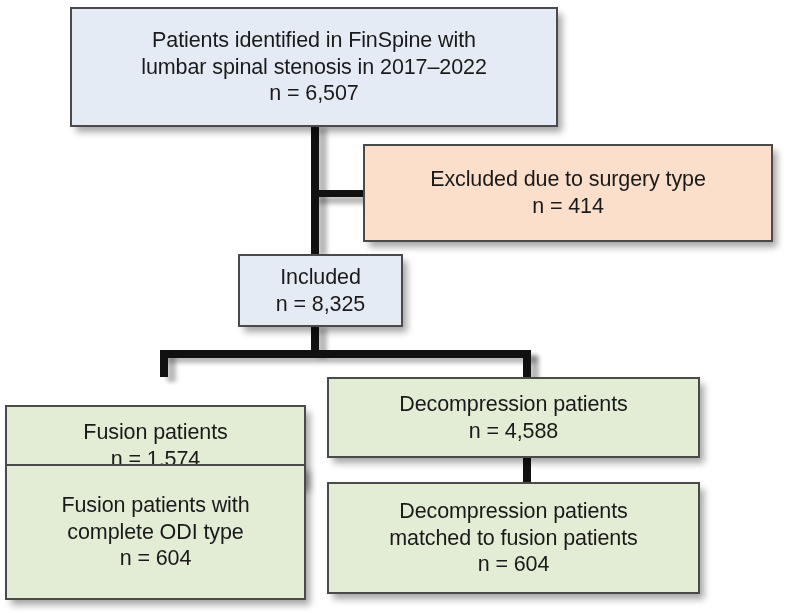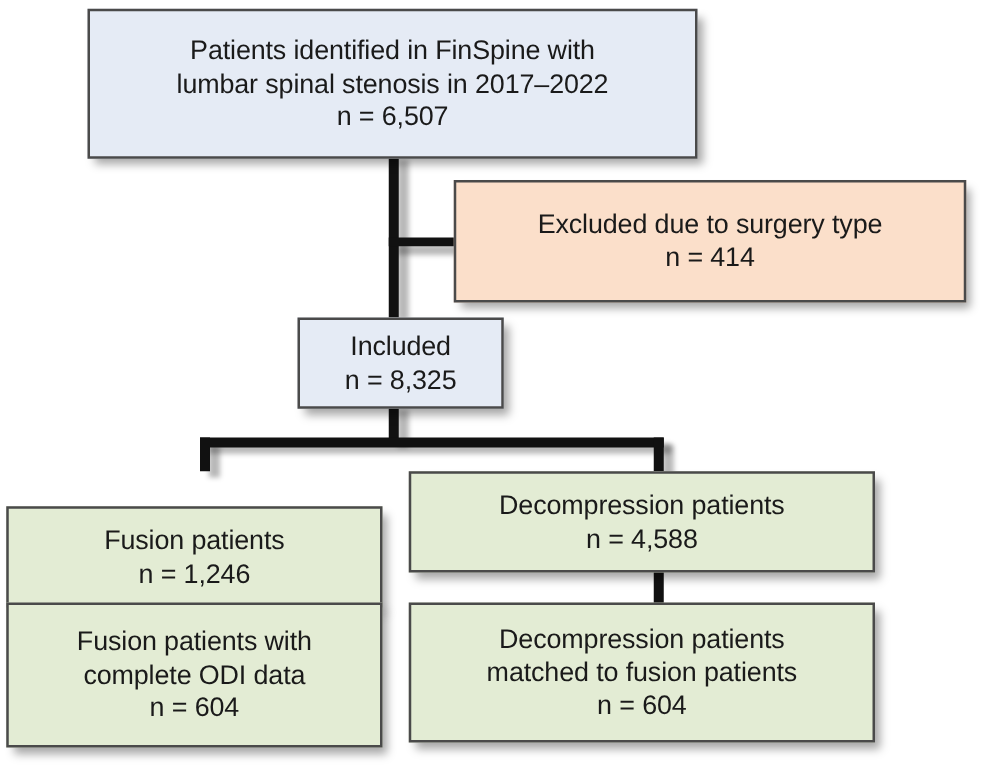--- a/index.html
+++ b/index.html
@@ -98,31 +98,31 @@
     <span class="ln">n = 414</span>
   </div>
 
   <div class="node node-blue fs-21" style="left:238px; top:254px; width:165px; height:73px;">
     <span class="ln">Included</span>
     <span class="ln">n = 8,325</span>
   </div>
 
   <div class="node node-green fs-21" style="left:5px; top:377px; width:301px; height:81px;margin-top:28px;">
     <span class="ln">Fusion patients</span>
-    <span class="ln">n = 1,246</span>
+    <span class="ln">n = 1,574</span>
   </div>
 
   <div class="node node-green fs-21" style="left:327px; top:377px; width:373px; height:81px;">
     <span class="ln">Decompression patients</span>
     <span class="ln">n = 4,588</span>
   </div>
 
-  <div class="node node-green fs-21" style="left:5px; top:482px; width:301px; height:116px;">
+  <div class="node node-green fs-21" style="left:5px; top:464px; width:301px; height:136px;">
     <span class="ln">Fusion patients with</span>
-    <span class="ln">complete ODI data</span>
+    <span class="ln">complete ODI type</span>
     <span class="ln">n = 604</span>
   </div>
 
   <div class="node node-green fs-21" style="left:327px; top:482px; width:373px; height:112px;">
     <span class="ln">Decompression patients</span>
     <span class="ln">matched to fusion patients</span>
     <span class="ln">n = 604</span>
   </div>
 
 </div>

